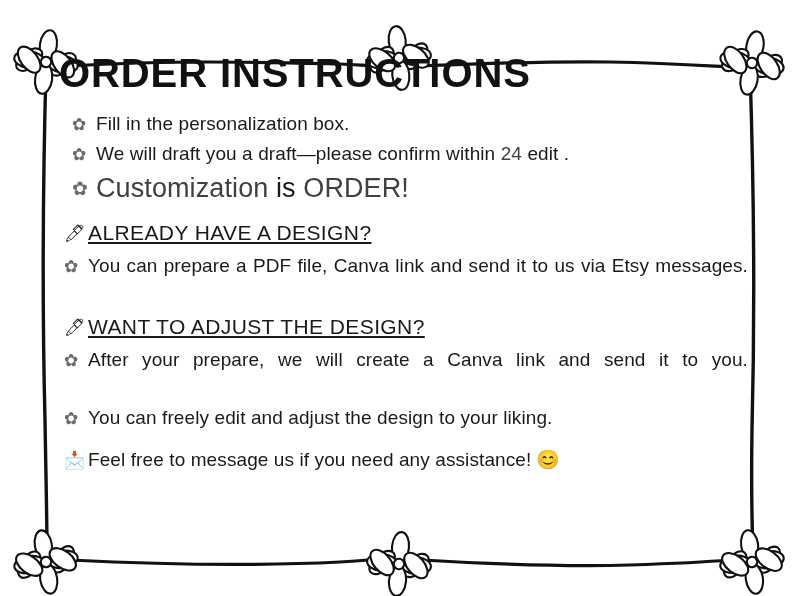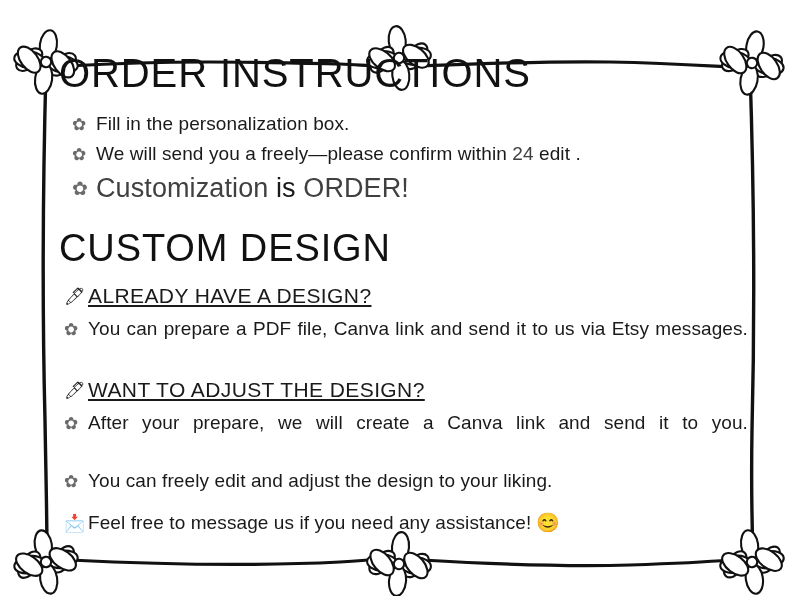--- a/index.html
+++ b/index.html
@@ -34,21 +34,21 @@
   #content {
     position: absolute;
     left: 58px;
     top: 52px;
     width: 690px;
     height: 478px;
   }
 
   .heading {
     font-size: 40px;
-    font-weight: 400;
+    font-weight: 700;
     letter-spacing: 0.9px;
     color: #111111;
     line-height: 1.06;
     margin: 1px;
     white-space: nowrap;
   }
   #title-order   { margin-top: 0px; margin-left: 1px; }
   #title-custom  { margin-top: 22px; margin-left: 1px; font-size: 38px; }
 
   .bullet-list {
@@ -144,29 +144,28 @@
 
     <h1 class="heading" id="title-order">ORDER INSTRUCTIONS</h1>
 
     <ul class="bullet-list" id="list-order">
         <li class="bullet-row">
           <span class="bullet-mark emoji">✿</span>
           <span class="bullet-text"><span>Fill in the personalization box.</span></span>
         </li>
         <li class="bullet-row">
           <span class="bullet-mark emoji">✿</span>
-          <span class="bullet-text"><span>We will send you a freely—please confirm within </span><span class="accent">24</span><span> edit .</span></span>
+          <span class="bullet-text"><span>We will draft you a draft—please confirm within </span><span class="accent">24</span><span> edit .</span></span>
         </li>
         <li class="bullet-row row-big">
           <span class="bullet-mark emoji">✿</span>
           <span class="bullet-text"><span class="accent">Customization</span><span> is </span><span class="accent">ORDER!</span></span>
         </li>
       </ul>
 
-    <h2 class="heading" id="title-custom">CUSTOM DESIGN</h2>
 
     <ul class="bullet-list" id="list-design">
         <li class="bullet-row row-caps">
           <span class="bullet-mark emoji pen">🖊</span>
           <span class="bullet-text"><span>ALREADY HAVE A DESIGN?</span></span>
         </li>
         <li class="bullet-row">
           <span class="bullet-mark emoji">✿</span>
           <span class="bullet-text justify"><span>You can prepare a PDF file, Canva link and send it to us via Etsy messages.</span></span>
         </li>

